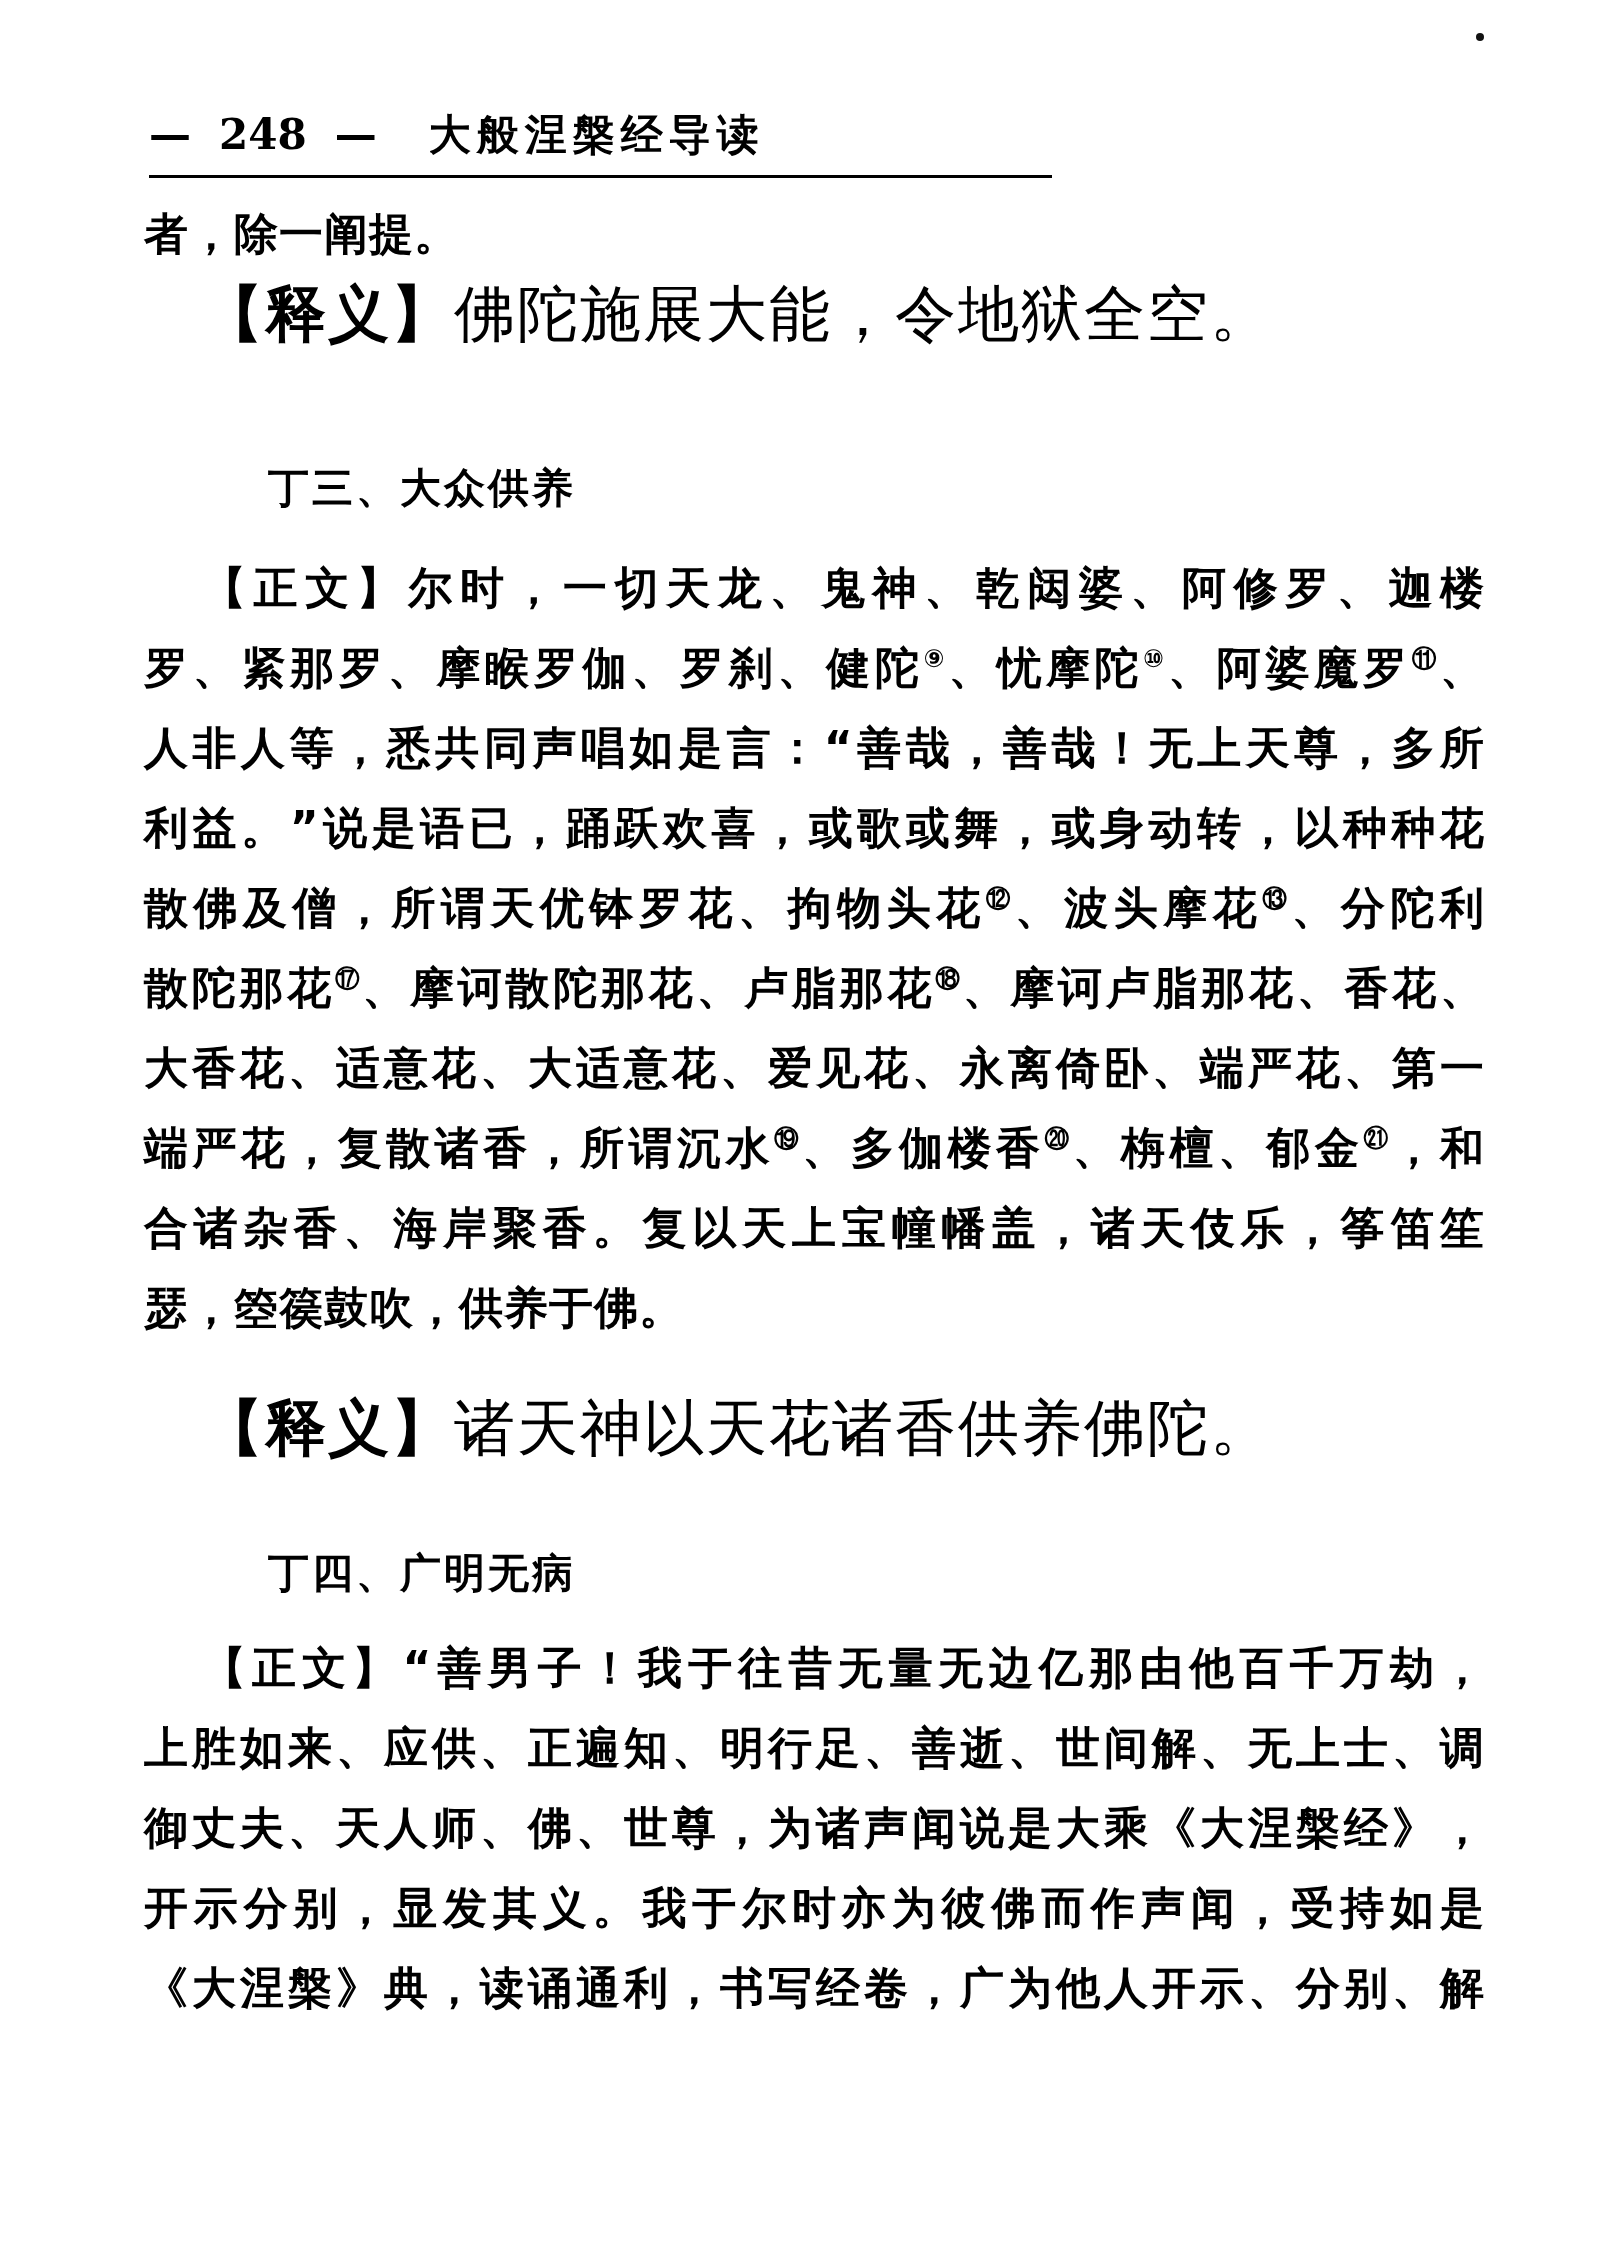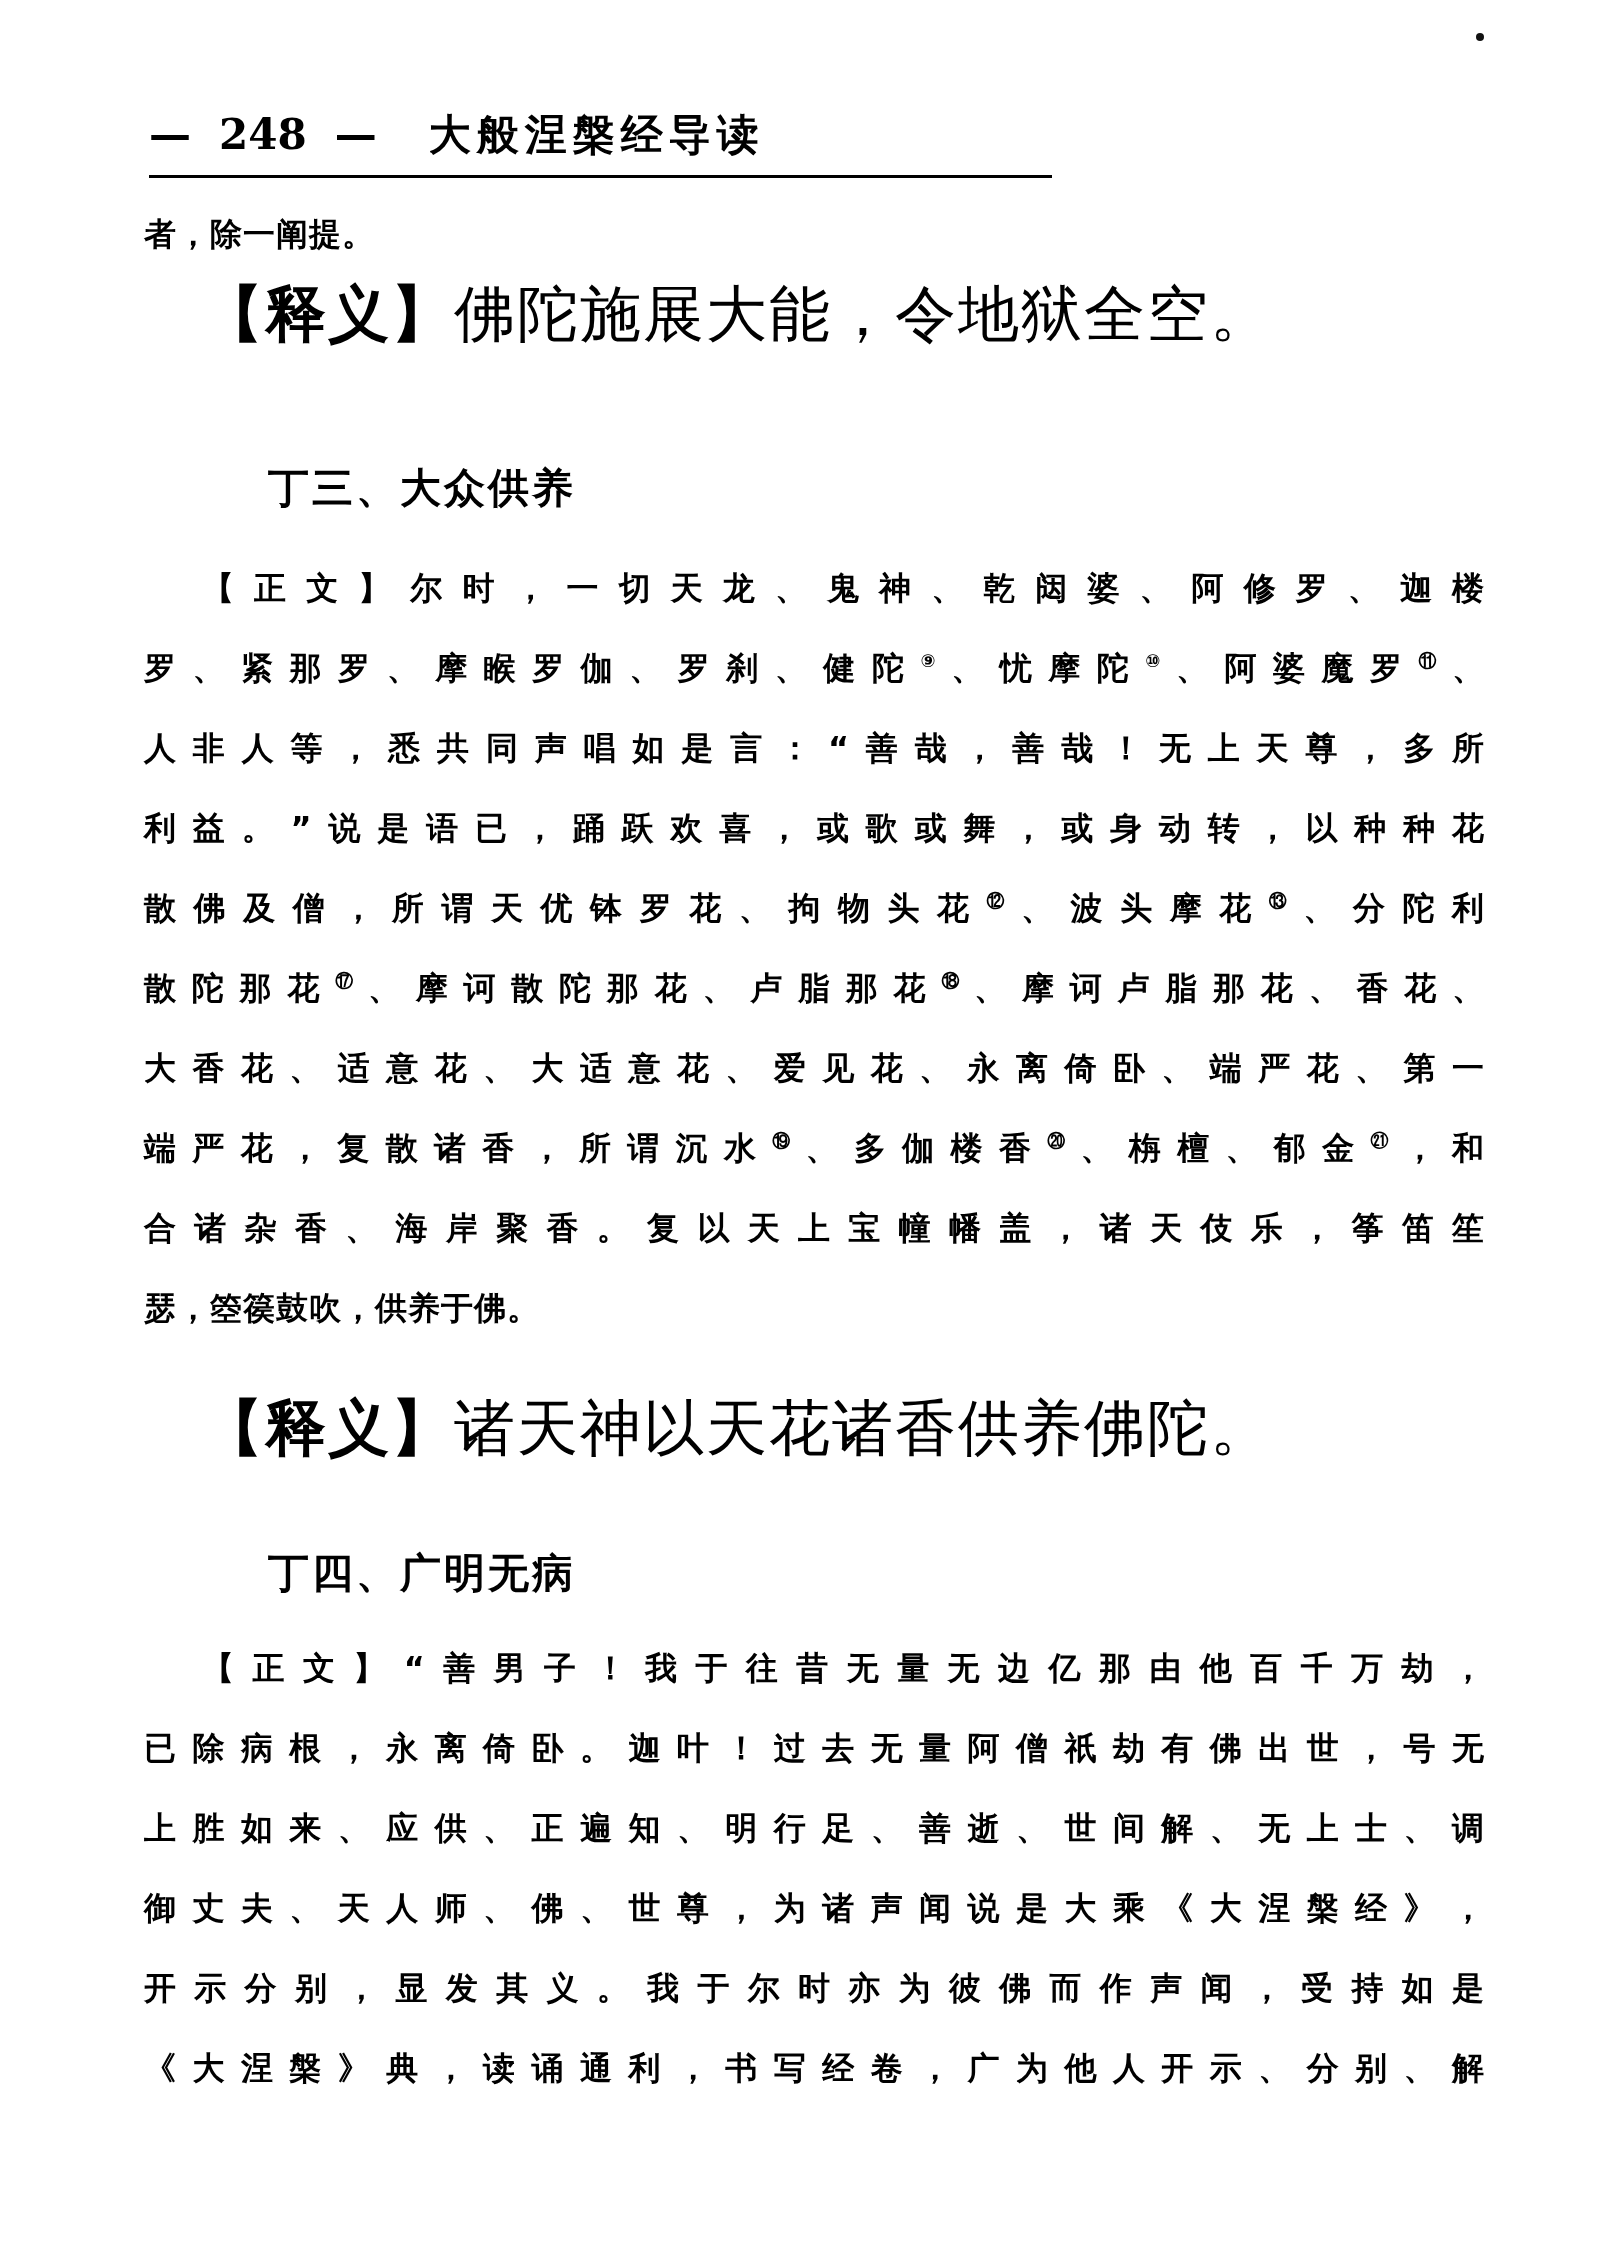--- a/index.html
+++ b/index.html
@@ -31,21 +31,21 @@
   .header .pageno { display: inline-block; margin: 0 28px; font-weight: 600; }
   .header .booktitle { display: inline-block; margin-left: 52px; letter-spacing: 6px; }
   
   .main {
     position: absolute;
     left: 144px;
     top: 194px;
     width: 1341px;
   }
   .bline {
-    font-size: 32px;
+    font-size: 44px;
     font-weight: 700;
     line-height: 80px;
     height: 80px;
     letter-spacing: 1px;
     text-align: justify;
     white-space: normal;
   }
   .bline.full { text-align-last: justify; }
   .para.indent .bline:first-child { text-indent: 58px; }
   .label {
@@ -129,21 +129,20 @@
     </div>
 
     <div class="para indent shiyi-2">
       <div class="shiyi-line"><span class="label">【释义】</span><span>诸天神以天花诸香供养佛陀。</span></div>
     </div>
 
     <h2 class="heading heading-2">丁四、广明无病</h2>
 
     <div class="para indent zw-2">
       <div class="bline full"><span class="label">【正文】</span><span class="supify">“善男子！我于往昔无量无边亿那由他百千万劫，</span></div>
-      <div class="bline full supify">已除病根，永离倚卧。迦叶！过去无量阿僧祇劫有佛出世，号无</div>
       <div class="bline full supify">上胜如来、应供、正遍知、明行足、善逝、世间解、无上士、调</div>
       <div class="bline full supify">御丈夫、天人师、佛、世尊，为诸声闻说是大乘《大涅槃经》，</div>
       <div class="bline full supify">开示分别，显发其义。我于尔时亦为彼佛而作声闻，受持如是</div>
       <div class="bline full supify">《大涅槃》典，读诵通利，书写经卷，广为他人开示、分别、解</div>
     </div>
 
   </main>
 </div>
 
 

